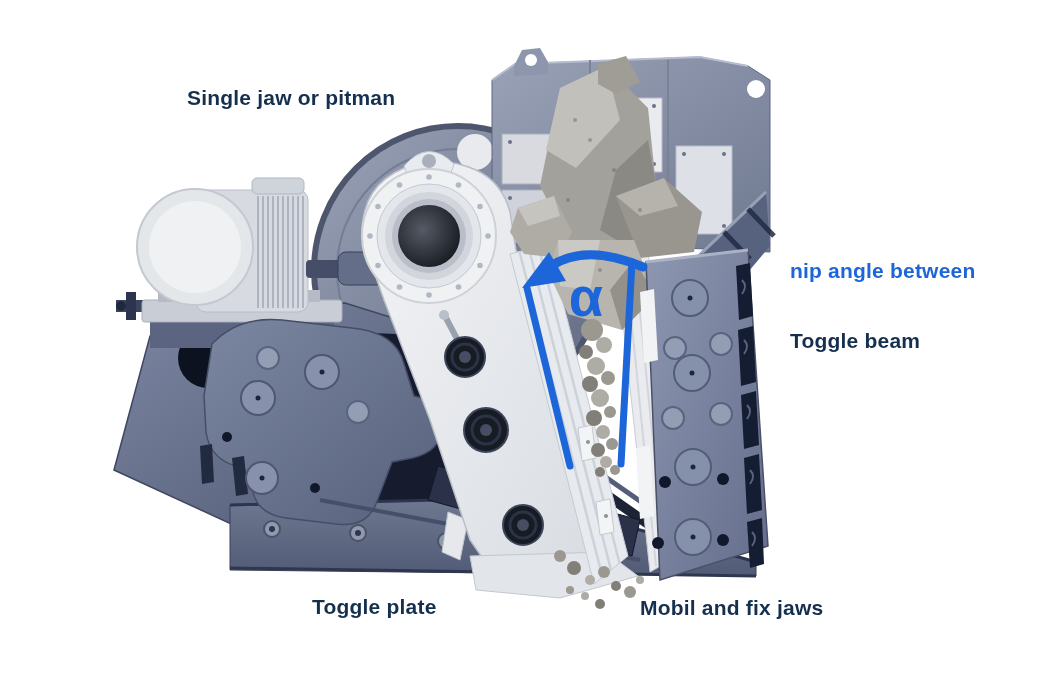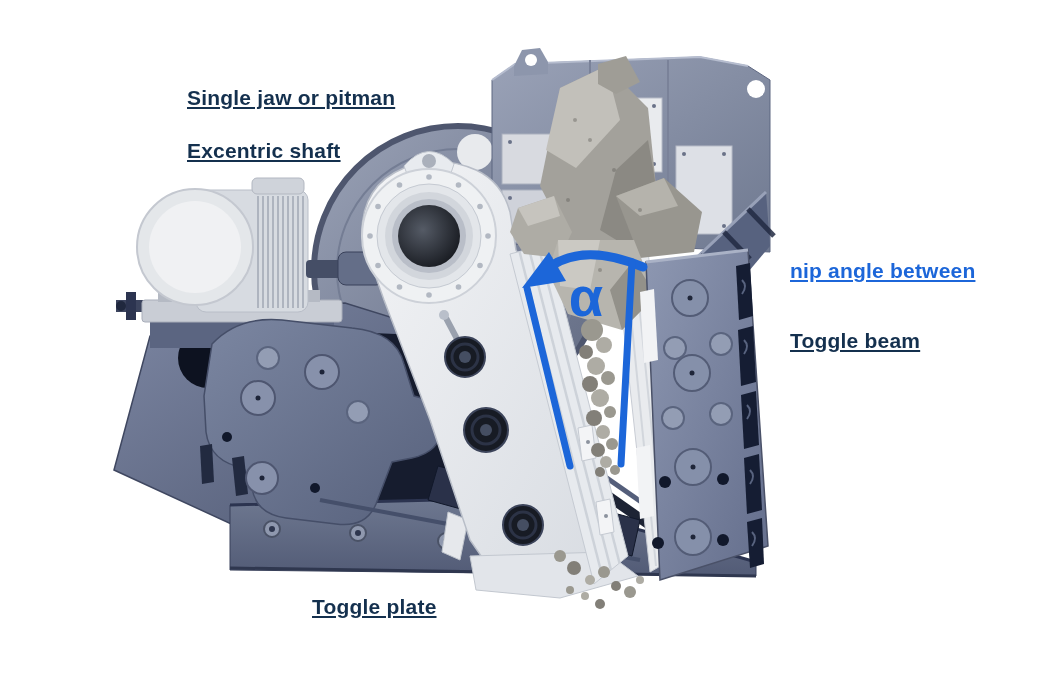--- a/index.html
+++ b/index.html
@@ -11,21 +11,21 @@
   body{margin:0;background:#fff;}
   .stage{
     position:relative;width:1040px;height:684px;
     background:var(--background);
     font-family:"Liberation Sans",sans-serif;
     overflow:hidden;
   }
   .machine-svg{position:absolute;left:0;top:0;}
   .lbl{
     position:absolute;font-weight:700;font-size:21px;
-    color:var(--label-navy);white-space:nowrap;letter-spacing:.2px;text-decoration:underline;
+    color:var(--label-navy);white-space:nowrap;letter-spacing:.2px;
   }
   .lbl.blue{color:var(--annotation-blue);}
   .nip div{line-height:28px;text-align:right;}
   .blue-stroke{stroke:var(--annotation-blue);}
   .blue-fill{fill:var(--annotation-blue);}
   .alpha-text{
     font-family:"Liberation Sans",sans-serif;
     font-size:56px;font-weight:700;
     fill:var(--annotation-blue);text-anchor:middle;
   }
@@ -347,24 +347,24 @@
       <path class="blue-stroke" d="M551 266 Q586 243 643 267" fill="none" stroke-width="9" stroke-linecap="round"></path>
       <polygon class="blue-fill" points="522,288 549,252 566,281"></polygon>
       <path class="blue-stroke" d="M527 288 L570 466" stroke-width="7" stroke-linecap="round" fill="none"></path>
       <path class="blue-stroke" d="M632 262 L621 464" stroke-width="7" stroke-linecap="round" fill="none"></path>
       <text class="alpha-text" x="586" y="316">α</text>
     </g>
   </svg>
 
   <div class="lbl" style="left:187px;top:86px">Single jaw or pitman</div>
 
-  <div class="lbl" style="left:187px;top:139px">Excentric shaft</div>
 
   <div class="lbl blue nip" style="left:790px;top:257px">
     <div>nip angle between</div>
   </div>
 
   <div class="lbl" style="left:790px;top:329px">Toggle beam</div>
 
 
   <div class="lbl" style="left:312px;top:595px">Toggle plate</div>
 
+  <div class="lbl" style="left:640px;top:596px">Mobil and fix jaws</div>
 </div>
 
 </body></html>

